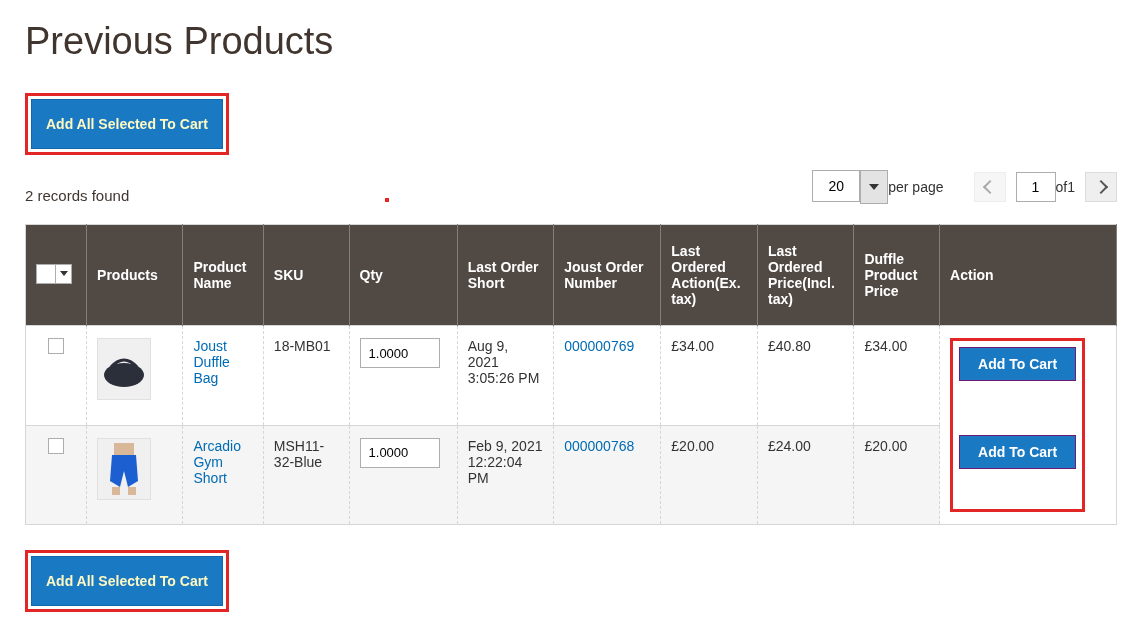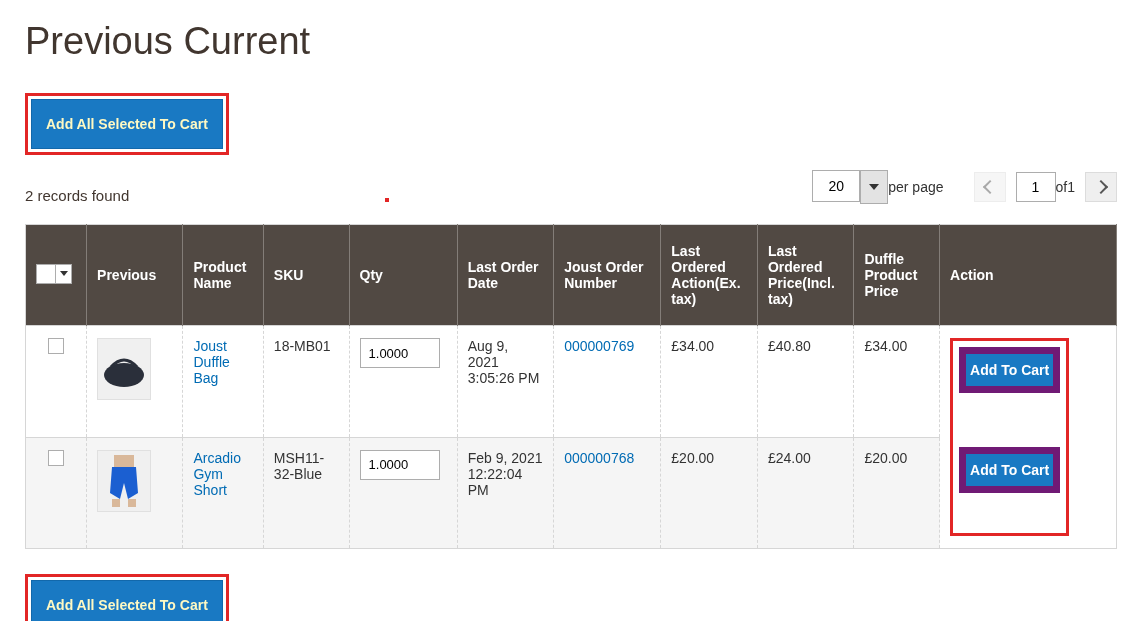--- a/index.html
+++ b/index.html
@@ -173,22 +173,22 @@
   .qty-input {
     width: 80px;
     height: 30px;
     border: 1px solid #adadad;
     padding: 4px 8px;
     font-size: 13px;
   }
   .btn-cart {
     background: #1979c3;
     color: #fff;
-    border: 7px solid #701a75;
-    padding: 8px 4px;
+    border: 1px solid #701a75;
+    padding: 8px 18px;
     font-size: 14px;
     font-weight: 600;
     cursor: pointer;
     white-space: nowrap;
   }
   .action-cell-highlight {
     border: 3px solid #e22626;
     padding: 6px 6px 40px 6px;
     display: inline-block;
   }
@@ -198,21 +198,21 @@
     height: 4px;
     background: #e22626;
   }
   .rel { position: relative; }
 </style>
 </head>
 <body>
 
 
 
-<h1>Previous Current</h1>
+<h1>Previous Products</h1>
 
 <div class="highlight-box">
   <button class="btn-primary">Add All Selected To Cart</button>
 </div>
 
 <div class="records-pager-row rel">
   <div class="records-found">2 records found</div>
   <span class="red-dot" style="left:360px; top:28px;"></span>
   <div class="pager-controls">
     <div style="display:flex; align-items:stretch;">
@@ -254,25 +254,25 @@
   <thead>
     <tr>
       <th class="cell-center">
         <span class="header-select">
           <span class="checkbox"></span>
           <span class="caret-box">
               <span class="caret-down"></span>
             </span>
         </span>
       </th>
-      <th>Previous</th>
+      <th>Products</th>
       <th>Product Name</th>
       <th>SKU</th>
       <th>Qty</th>
-      <th>Last Order Date</th>
+      <th>Last Order Short</th>
       <th>Joust Order Number</th>
       <th>Last Ordered Action(Ex. tax)</th>
       <th>Last Ordered Price(Incl. tax)</th>
       <th>Duffle Product Price</th>
       <th>Action</th>
     </tr>
   </thead>
   <tbody>
     <tr>
       <td class="cell-center"><span class="checkbox"></span></td>

